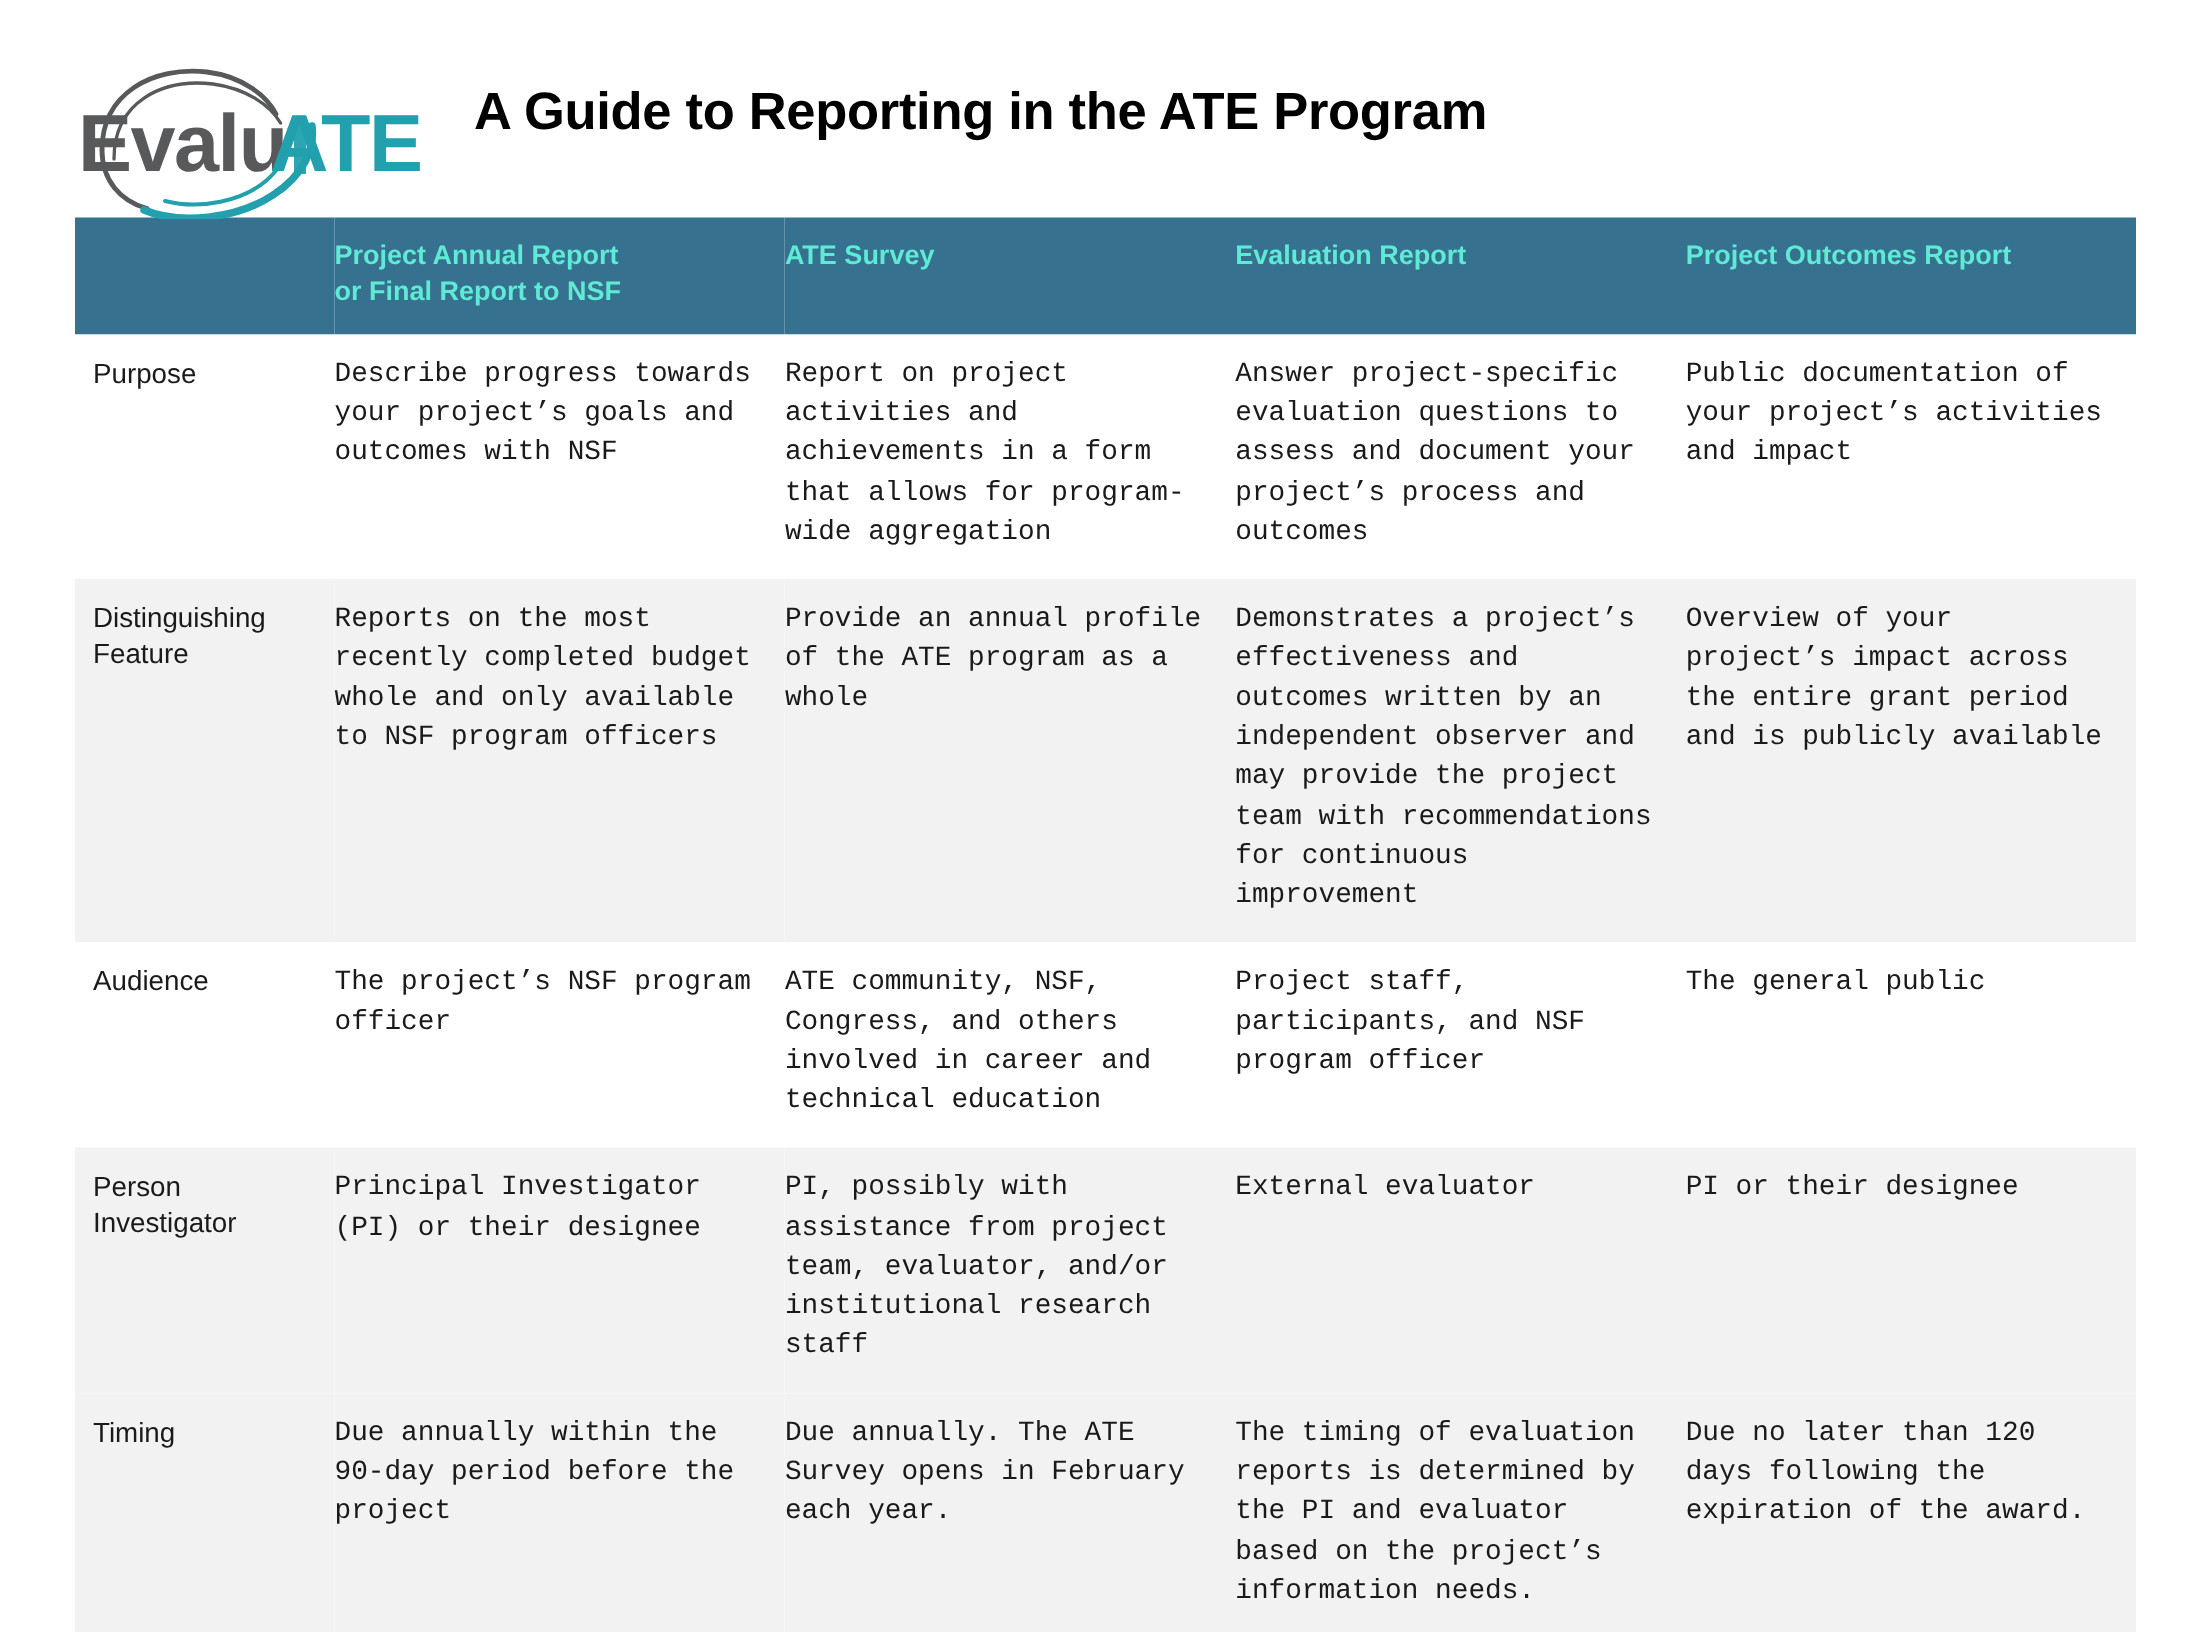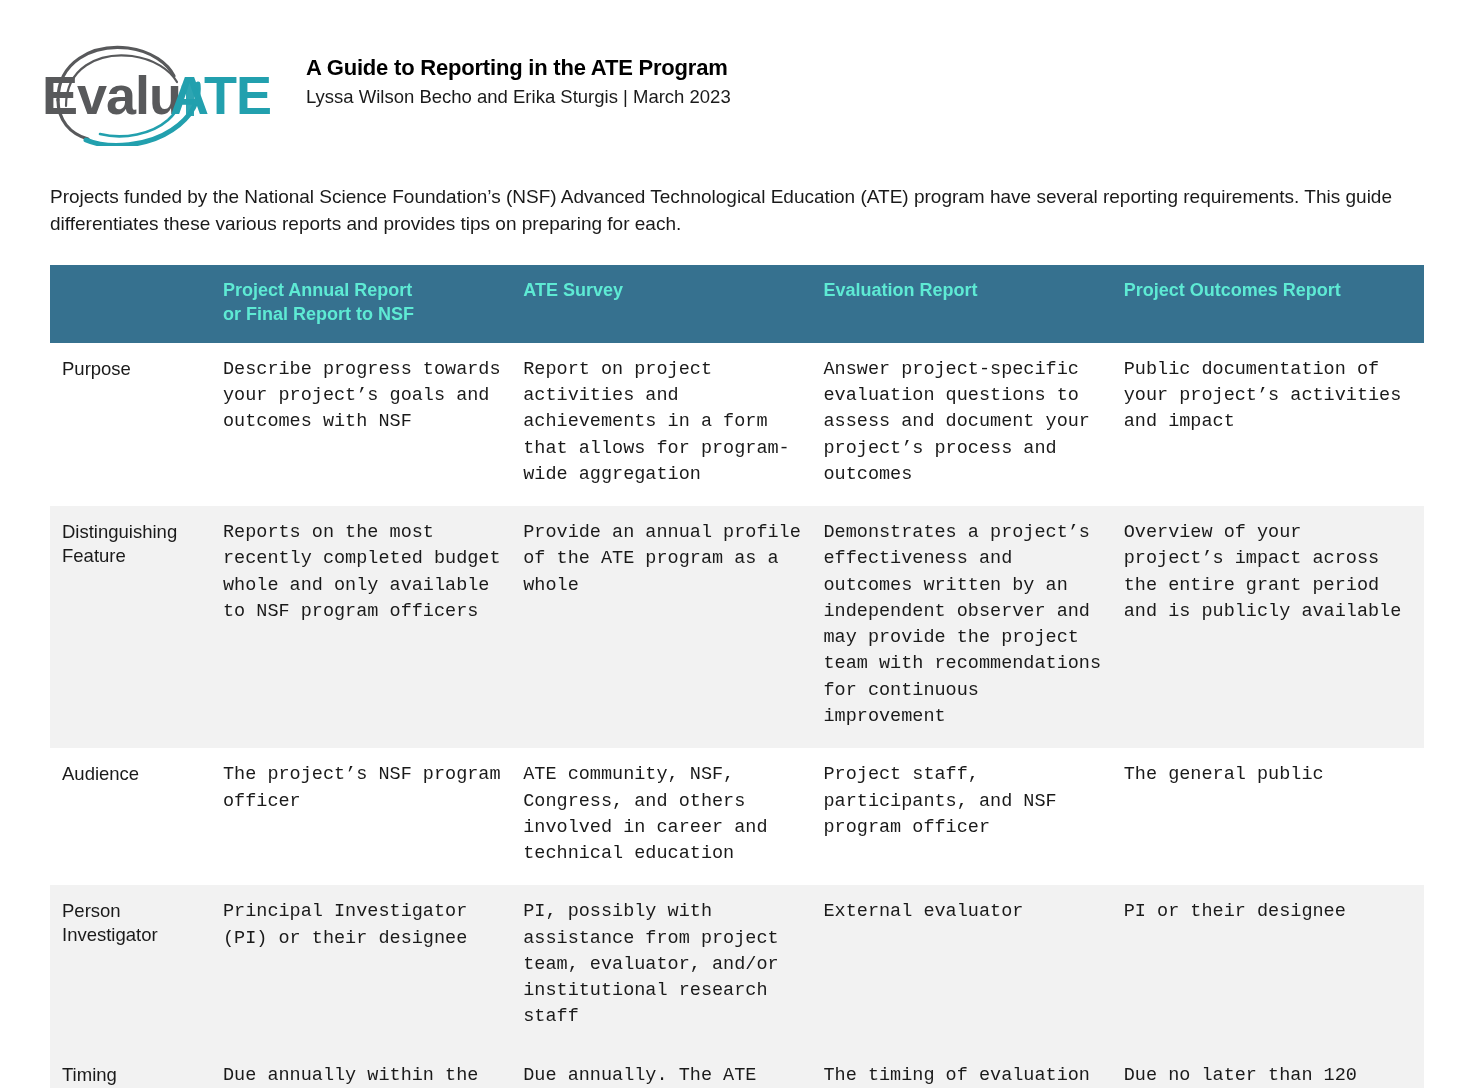--- a/index.html
+++ b/index.html
@@ -21,40 +21,40 @@
     width: 1458px;
     height: 1088px;
     box-sizing: border-box;
     padding: 0;
   }
 
   
   .header {
     display: flex;
     align-items: flex-start;
-    padding: 40px 50px 0 40px;
+    padding: 40px 50px 0 50px;
     height: 118px;
     box-sizing: border-box;
   }
   .logo-wrap {
     width: 250px;
     flex: 0 0 250px;
     padding-top: 2px;
   }
   .logo-svg {
     display: block;
     width: 232px;
     height: 104px;
   }
   .title-block {
     padding-left: 16px;
     padding-top: 16px;
   }
   .doc-title {
-    font-size: 22px;
+    font-size: 35px;
     font-weight: bold;
     letter-spacing: -0.2px;
     color: #000000;
     line-height: 1.1;
     margin: 0 0 6px 0;
     white-space: nowrap;
   }
   .doc-byline {
     font-size: 18.5px;
     color: #1a1a1a;
@@ -156,25 +156,23 @@
 
         <text x="2" y="72" font-family="'Liberation Sans', sans-serif" font-size="54" font-weight="bold" fill="#58595b" letter-spacing="-1">Evalu</text>
         <text x="130" y="72" font-family="'Liberation Sans', sans-serif" font-size="54" font-weight="bold" fill="#22a0ae" letter-spacing="-1">ATE</text>
 
         <path d="M146 74 L146 52 L140 52 L150 38 L160 52 L154 52 L154 74 Z" fill="#22a0ae" opacity="0.95"></path>
       </svg>
     </div>
 
     <div class="title-block">
       <h1 class="doc-title">A Guide to Reporting in the ATE Program</h1>
-      <div class="doc-byline">Lyssa Wilson Becho and Erika Sturgis | March 2023</div>
     </div>
   </div>
 
-  <p class="intro">Projects funded by the National Science Foundation’s (NSF) Advanced Technological Education (ATE) program have several reporting requirements. This guide differentiates these various reports and provides tips on preparing for each.</p>
 
   <div class="table-wrap">
     <table class="guide">
       <colgroup>
         <col class="c-label">
         <col class="c-col">
         <col class="c-col">
         <col class="c-col">
         <col class="c-col">
       </colgroup>

